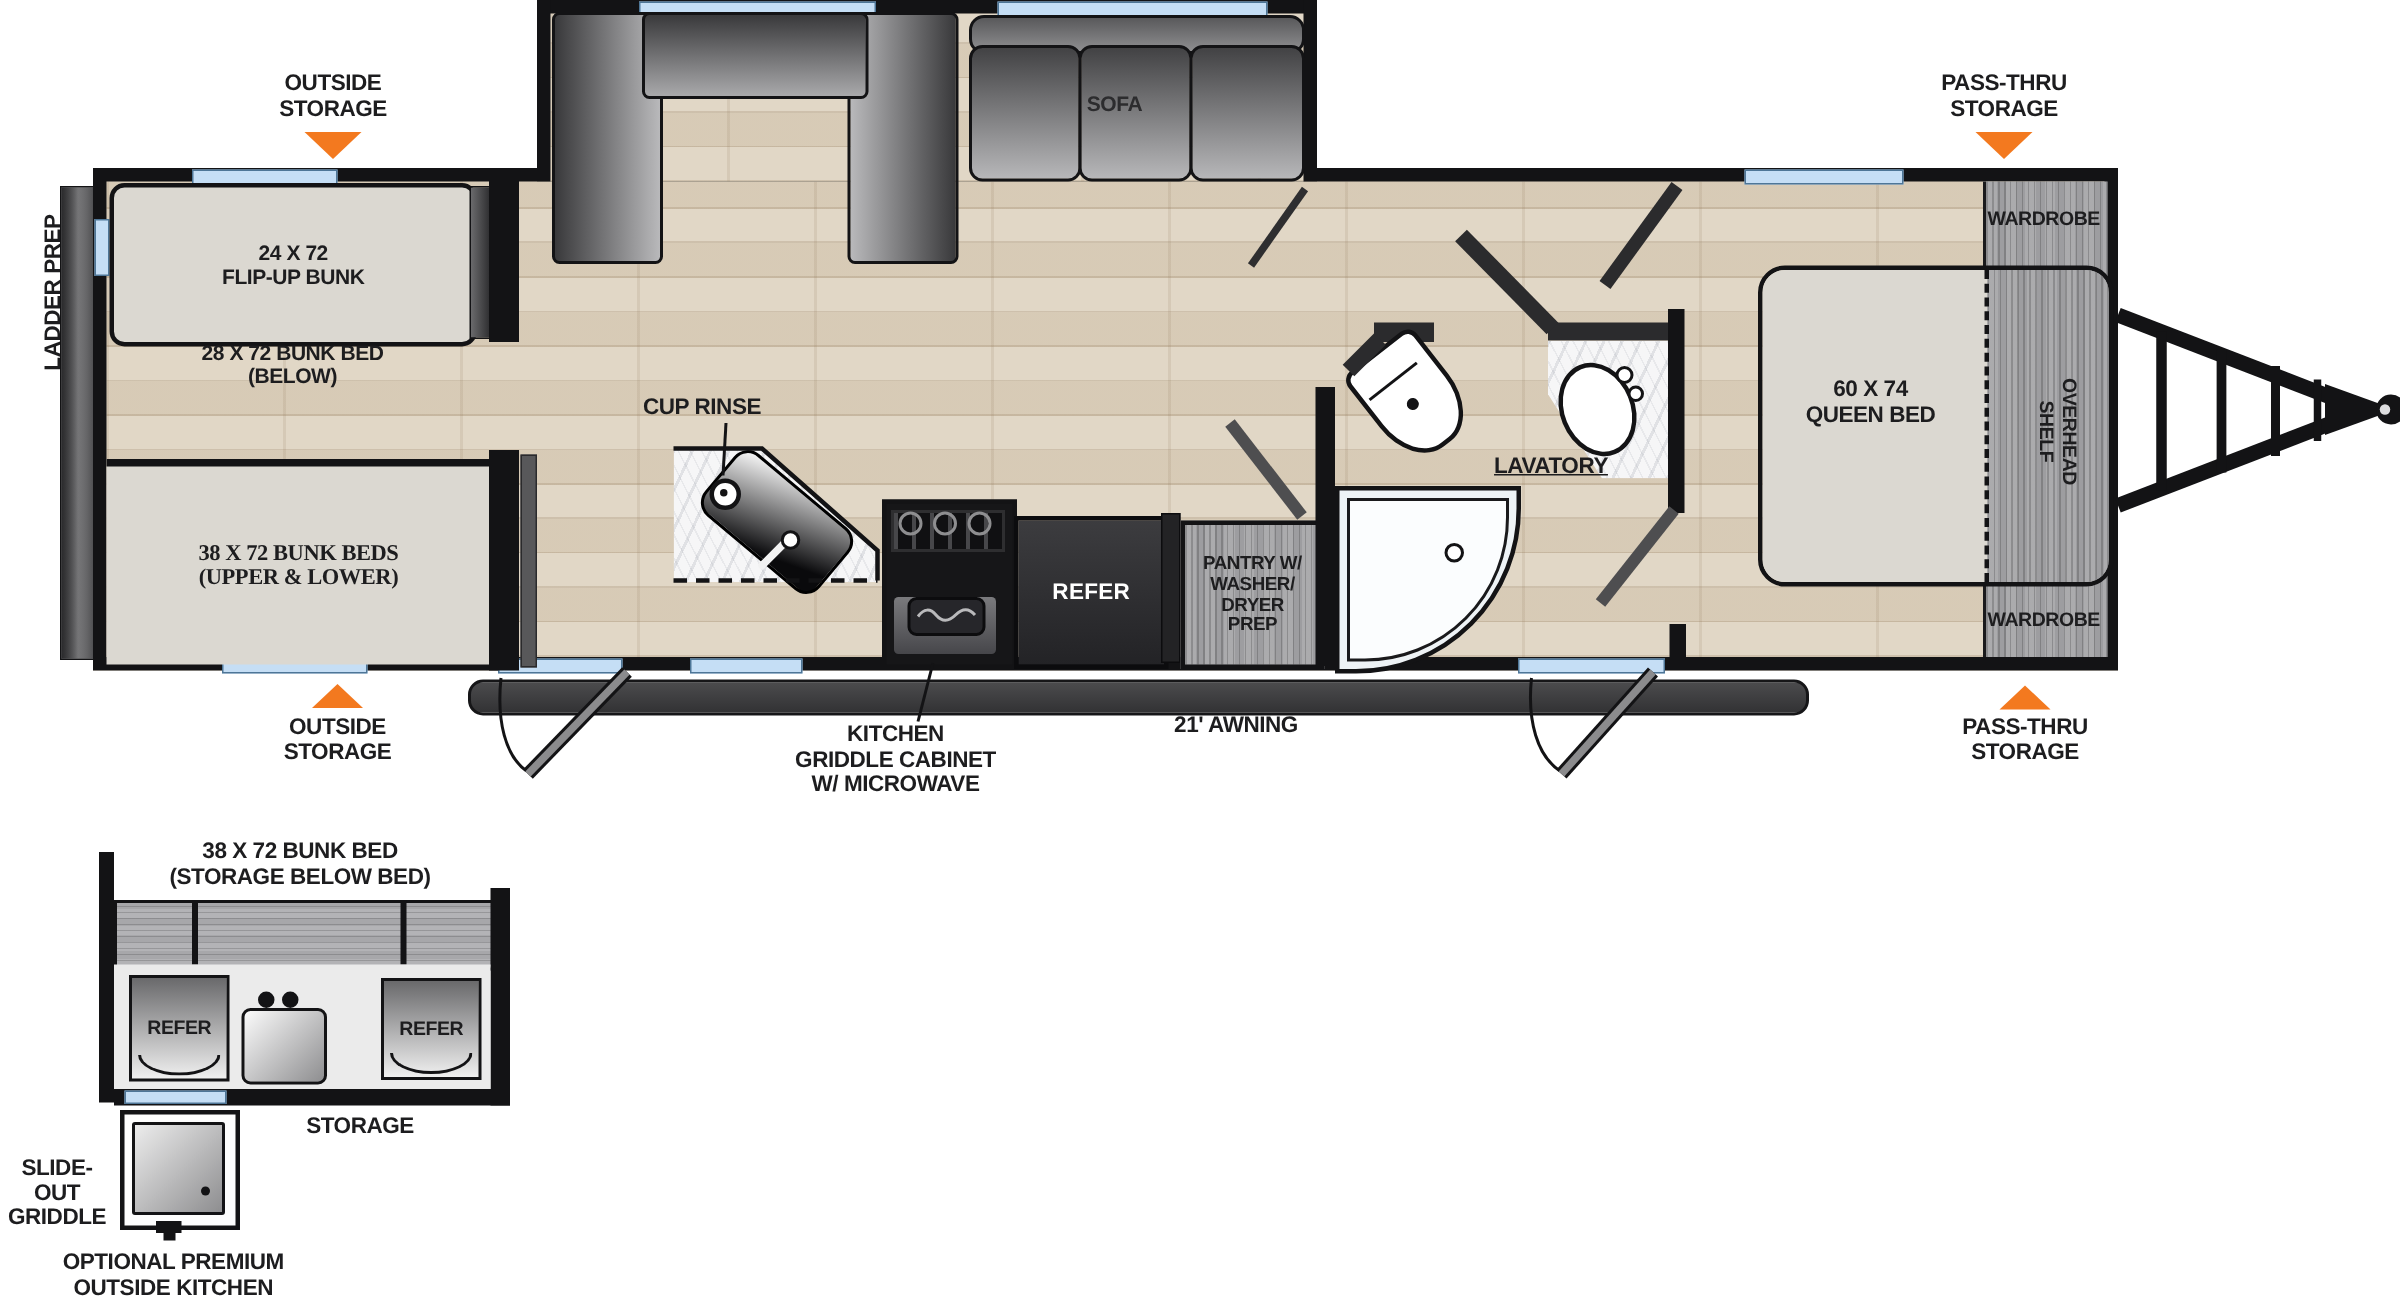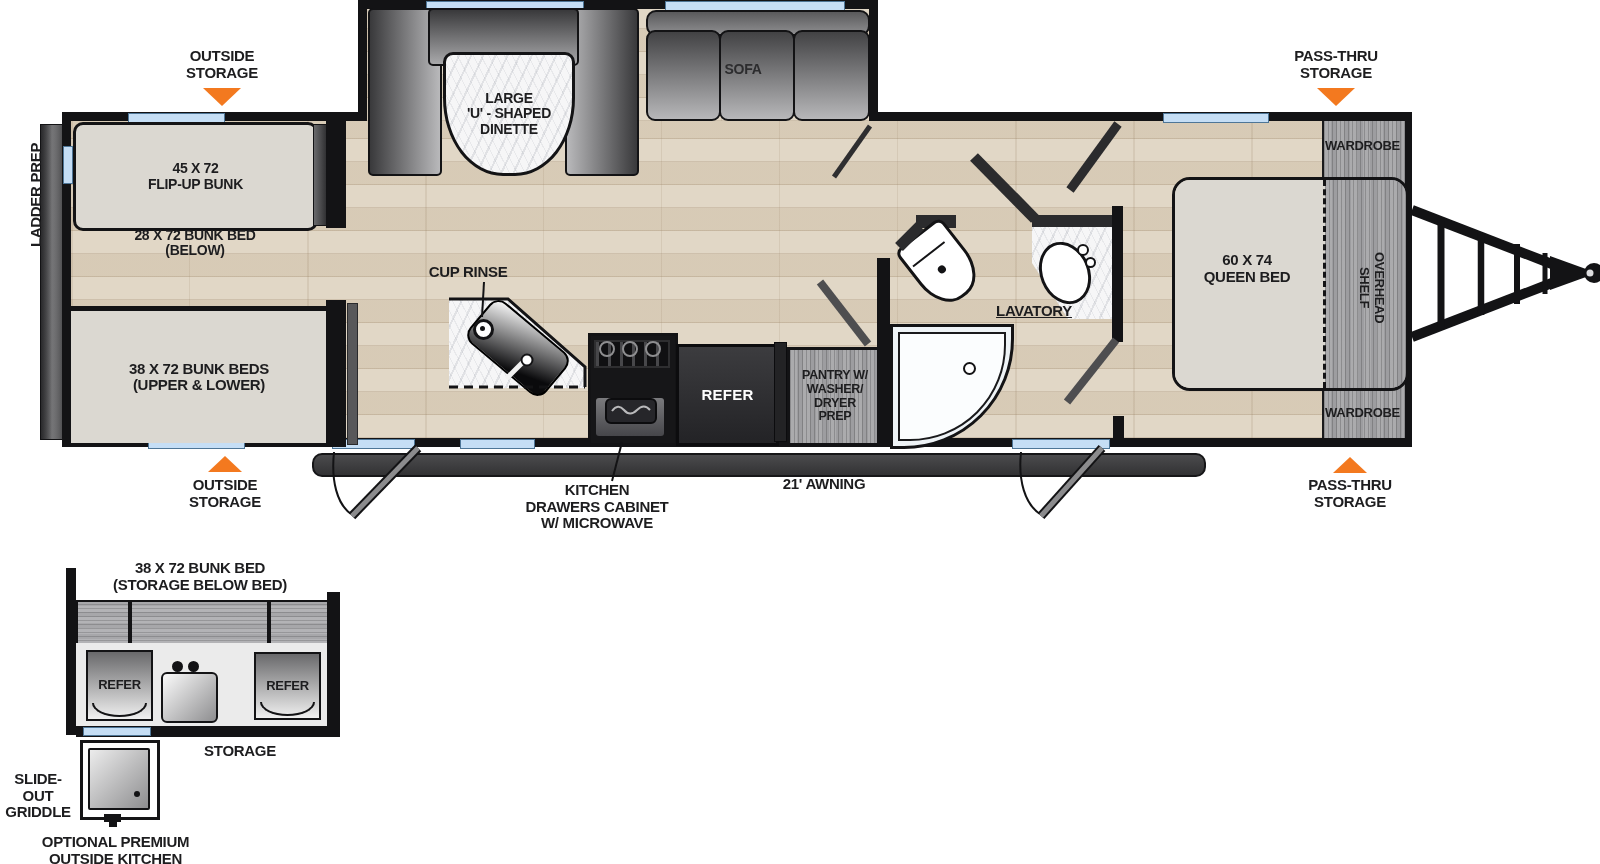--- a/index.html
+++ b/index.html
@@ -59,43 +59,37 @@
   <div class="win" style="left:426px;top:1px;width:156px;height:8px;"></div>
   <div class="win" style="left:665px;top:1px;width:178px;height:8px;"></div>
   <div class="win" style="left:1163px;top:113px;width:104px;height:8px;"></div>
   <div class="win" style="left:63px;top:146px;width:8px;height:36px;"></div>
   <div class="win" style="left:148px;top:439px;width:95px;height:8px;"></div>
   <div class="win" style="left:332px;top:439px;width:81px;height:8px;"></div>
   <div class="win" style="left:460px;top:439px;width:73px;height:8px;"></div>
   <div class="win" style="left:1012px;top:439px;width:96px;height:8px;"></div>
 
   <div class="abs beige flexc" style="left:73px;top:122px;width:239px;height:103px;border:3px solid #131315;border-radius:10px;">
-    <div class="lbl s14" style="position:static;">45 X 72
+    <div class="lbl s14" style="position:static;">24 X 72
 FLIP-UP BUNK</div>
   </div>
   <div class="abs" style="left:313px;top:124px;width:13px;height:100px;border:1px solid #131315;background:linear-gradient(90deg,#6a6a6c,#2c2c2e);"></div>
   <div class="wall" style="left:326px;top:112px;width:20px;height:116px;"></div>
   <div class="lbl s14" style="left:95px;top:228px;width:200px;height:36px;">28 X 72 BUNK BED
 (BELOW)</div>
-  <div class="abs beige flexc" style="left:71px;top:306px;width:256px;height:132px;border-top:5px solid #131315;">
+  <div class="abs beige flexc" style="left:71px;top:306px;width:256px;height:132px;border-top:5px solid #131315;font-family:Liberation Serif, serif;">
     <div class="lbl s15" style="position:static;">38 X 72 BUNK BEDS
 (UPPER &amp; LOWER)</div>
   </div>
   <div class="wall" style="left:326px;top:300px;width:20px;height:147px;"></div>
   <div class="abs" style="left:347px;top:303px;width:9px;height:140px;background:#58585a;border:1px solid #2a2a2c;"></div>
 
   <div class="bench" style="left:368px;top:8px;width:70px;height:164px;background:linear-gradient(90deg,#39393b,#b9b9bb);"></div>
   <div class="bench" style="left:565px;top:8px;width:70px;height:164px;background:linear-gradient(270deg,#39393b,#b9b9bb);"></div>
   <div class="bench" style="left:428px;top:8px;width:147px;height:54px;background:linear-gradient(180deg,#39393b,#a9a9ab);"></div>
-  <div class="abs marble flexc" style="left:443px;top:52px;width:126px;height:118px;border:3px solid #131315;
-              border-radius:10px 10px 60px 60px / 10px 10px 78px 78px;">
-    <div class="lbl s14" style="position:static;">LARGE
-'U' - SHAPED
-DINETTE</div>
-  </div>
 
   <div class="bench" style="left:646px;top:10px;width:220px;height:22px;border-radius:10px;background:linear-gradient(180deg,#59595b,#8e8e90);"></div>
   <div class="cushion" style="left:646px;top:30px;width:71px;height:87px;"></div>
   <div class="cushion" style="left:719px;top:30px;width:72px;height:87px;"></div>
   <div class="cushion" style="left:793px;top:30px;width:73px;height:87px;"></div>
   <div class="lbl s14" style="left:698px;top:62px;width:90px;height:18px;color:#2c2c2e;">SOFA</div>
 
   <div class="abs marble" style="left:449px;top:299px;width:136px;height:89px;
               clip-path:polygon(0% 0%,44% 0%,100% 76%,100% 100%,0% 100%);"></div>
   <div class="abs" style="left:468px;top:321px;width:96px;height:50px;transform:rotate(40deg);
@@ -170,21 +164,21 @@
 STORAGE</div>
   <div class="tri-down" style="left:1317px;top:88px;"></div>
   <div class="tri-up" style="left:208px;top:456px;"></div>
   <div class="lbl s15" style="left:165px;top:477px;width:120px;height:36px;">OUTSIDE
 STORAGE</div>
   <div class="tri-up" style="left:1333px;top:457px;"></div>
   <div class="lbl s15" style="left:1290px;top:477px;width:120px;height:36px;">PASS-THRU
 STORAGE</div>
   <div class="lbl s15" style="left:408px;top:264px;width:120px;height:18px;text-align:center;">CUP RINSE</div>
   <div class="lbl s15" style="left:517px;top:482px;width:160px;height:52px;">KITCHEN
-DRAWERS CABINET
+GRIDDLE CABINET
 W/ MICROWAVE</div>
 
   <svg width="1600" height="864" viewBox="0 0 1600 864" style="position:absolute;left:0;top:0;pointer-events:none;">
     <path d="M449,299 H508 L585,367 V387" fill="none" stroke="#131315" stroke-width="3"></path>
     <path d="M449,387 H585" fill="none" stroke="#131315" stroke-width="3" stroke-dasharray="9 6"></path>
     <circle cx="607" cy="349" r="7" fill="none" stroke="#8e8e90" stroke-width="2"></circle>
     <circle cx="630" cy="349" r="7" fill="none" stroke="#8e8e90" stroke-width="2"></circle>
     <circle cx="653" cy="349" r="7" fill="none" stroke="#8e8e90" stroke-width="2"></circle>
     <rect x="606" y="399" width="50" height="24" rx="5" fill="#26262a" stroke="#0c0c0e" stroke-width="2"></rect>
     <path d="M612,411 q6,-8 12,-1 t13,0 t13,0" fill="none" stroke="#b9b9bb" stroke-width="2"></path>

